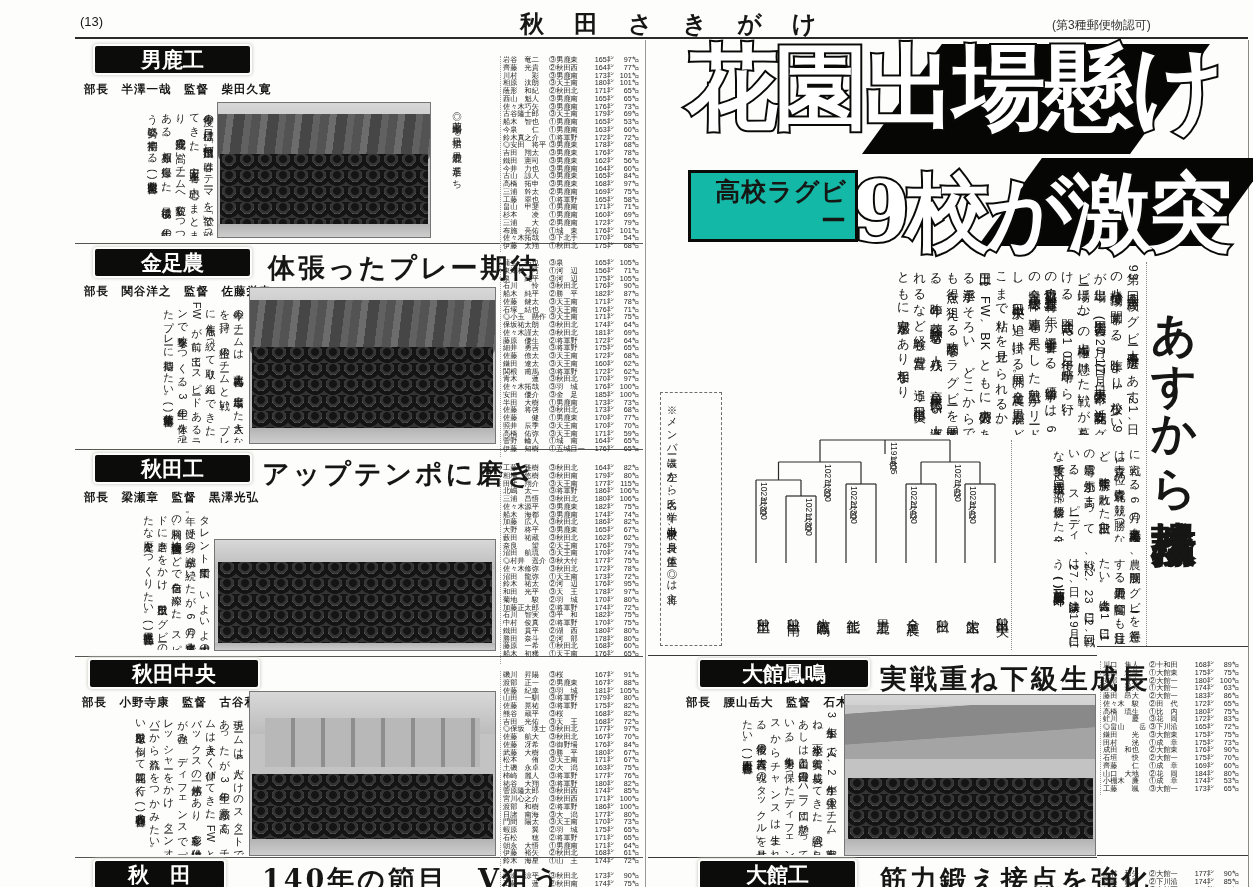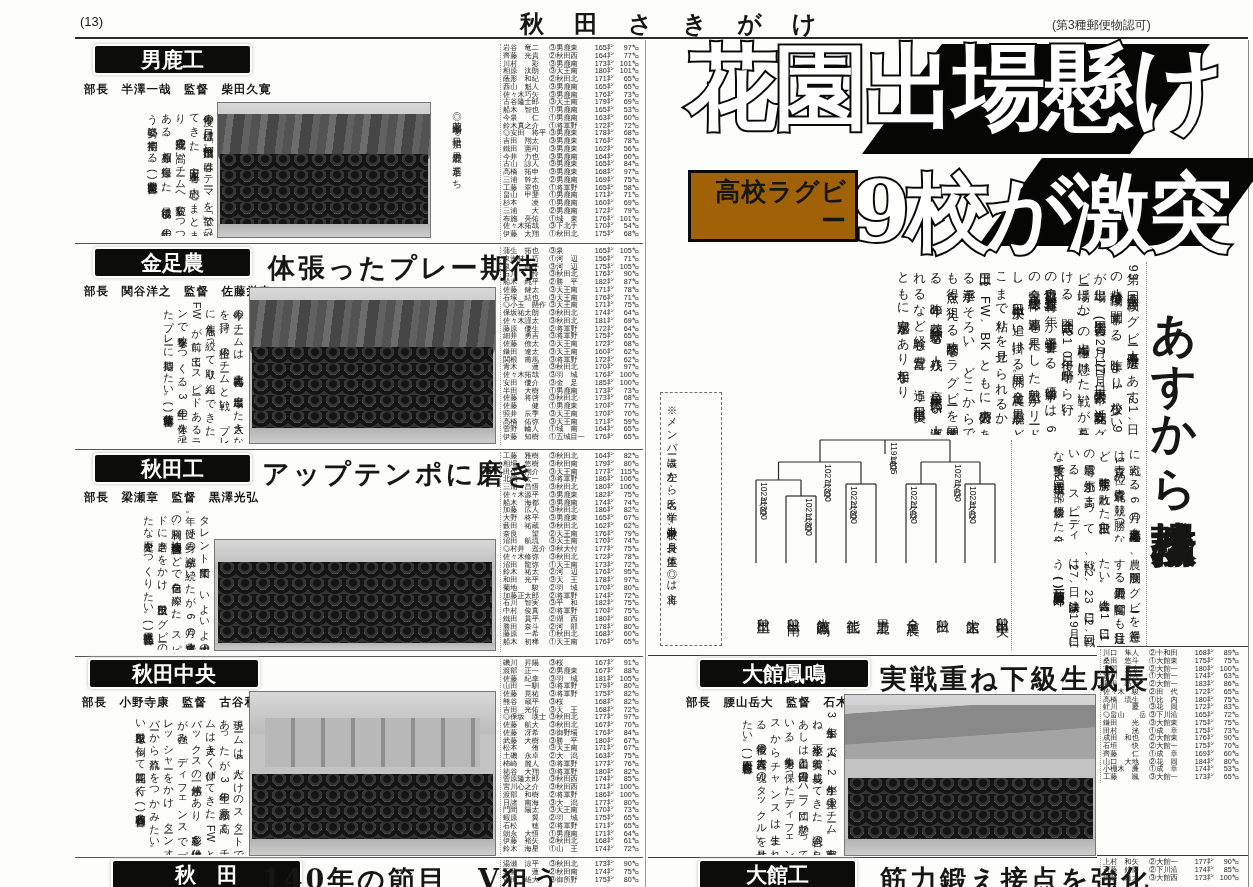--- a/index.html
+++ b/index.html
@@ -37,37 +37,37 @@
       repeating-radial-gradient(circle at 9px 5px,#14140f 0 3.6px,#34342c 4.2px 6px,rgba(0,0,0,0) 7px),
       repeating-linear-gradient(#3d3d35 0 8px,#57574d 8px 15px);
     background-size:18px 16px,100% 31px;}
   .ph-ground{position:absolute;left:0;right:0;bottom:0;height:10%;background:linear-gradient(#b4b4aa,#cfcfc5);}
   .caption-v{writing-mode:vertical-rl;font-size:9.5px;line-height:13px;letter-spacing:1px;color:#222;}
   
   .skew{position:absolute;background:#060605;transform:skewX(-36deg);transform-origin:bottom left;}
   .outline-head{position:absolute;font-family:"DejaVu Serif",serif;font-weight:bold;color:#fff;
     -webkit-text-stroke:4px #0a0a08;paint-order:stroke fill;white-space:nowrap;
     text-shadow:0 0 1px #000;}
-  .kickerbox{position:absolute;border:3px solid #0a0a08;background:#a16207;text-align:right;
+  .kickerbox{position:absolute;border:3px solid #0a0a08;background:#14b8a6;text-align:right;
     padding:5px 8px 3px 6px;font-family:"DejaVu Serif",serif;font-weight:bold;line-height:1.15;}
   .kick1{font-size:25px;letter-spacing:1px;}
   .kick2{font-size:29px;letter-spacing:8px;}
   .sidehead{font-family:"DejaVu Serif",serif;font-weight:bold;font-size:45px;letter-spacing:0px;line-height:1;}
   .lead-v{writing-mode:vertical-rl;font-size:12.5px;line-height:16.4px;letter-spacing:1.2px;overflow:hidden;text-align:justify;}
   .lead-v2{writing-mode:vertical-rl;font-size:11.5px;line-height:15.2px;letter-spacing:.8px;overflow:hidden;}
   .byline{font-weight:bold;}
   .notebox{position:absolute;border:1px dashed #70706a;padding:5px 4px;}
   .note-v{writing-mode:vertical-rl;font-size:10.5px;line-height:14.5px;letter-spacing:1px;height:100%;}
   
   .blabel{position:absolute;writing-mode:vertical-rl;font-size:8.5px;line-height:9.5px;letter-spacing:0;color:#222;white-space:nowrap;}
   .bteams{position:absolute;display:flex;justify-content:space-between;}
   .bteam{width:29px;display:flex;justify-content:center;writing-mode:vertical-rl;
          font-size:13.5px;line-height:14px;font-family:"DejaVu Serif",serif;letter-spacing:2px;}
   
-  .rseg{position:absolute;width:142px;overflow:hidden;border-left:1px dotted #a2a29a;padding-left:2px;}
+  .rseg{position:absolute;width:142px;overflow:hidden;border-left:1px dotted #a2a29a;padding-left:2px;margin-top:12px;}
   .rrow{display:flex;font-size:7.2px;line-height:7.75px;white-space:nowrap;color:#222;}
   .rn{width:46px;overflow:hidden;}
   .rg{width:40px;overflow:hidden;}
   .rh{width:25px;text-align:right;}
   .rw{width:25px;text-align:right;}
 </style>
 </head>
 <body>
 
 <div id="sheet">
@@ -127,21 +127,21 @@
   <div class="abs hdbar" style="left:90px;top:660px;width:168px">秋田中央</div>
   <div class="abs staff" style="left:82px;top:695px">部長　小野寺康　監督　古谷和義</div>
   <div class="abs body-v" style="left:78px;top:712px;width:168px;height:143px">現チームは4人だけのスタートであったが、3年生の意識が高く、チームは大きく伸びてきた。FWとバックスの一体感があり、多彩な仕掛けが強み。ディフェンスでプレッシャーをかけ、ターンオーバーから流れをつかみたい。強い秋田工を倒して花園に行く。(古谷和義監督)</div>
   <div class="photo" style="left:250px;top:692px;width:245px;height:163px">
     <div class="ph-sky"></div>
       <div class="ph-bldg"></div>
       <div class="ph-players" style="height:40%"></div>
       <div class="ph-ground"></div>
   </div>
 
-  <div class="abs hdbar" style="left:113px;top:861px;width:187px">秋　田</div>
+  <div class="abs hdbar" style="left:95px;top:861px;width:129px">秋　田</div>
   <div class="abs bighead" style="left:262px;top:862px">140年の節目　V狙う</div>
 
   <div class="rseg" style="left:500px;top:44px;height:196px">
 
   <div class="rrow">
         <span class="rn">岩谷　竜二</span>
         <span class="rg">③男鹿東</span>
         <span class="rh">165㌢</span>
         <span class="rw">97㌔</span>
       </div>

